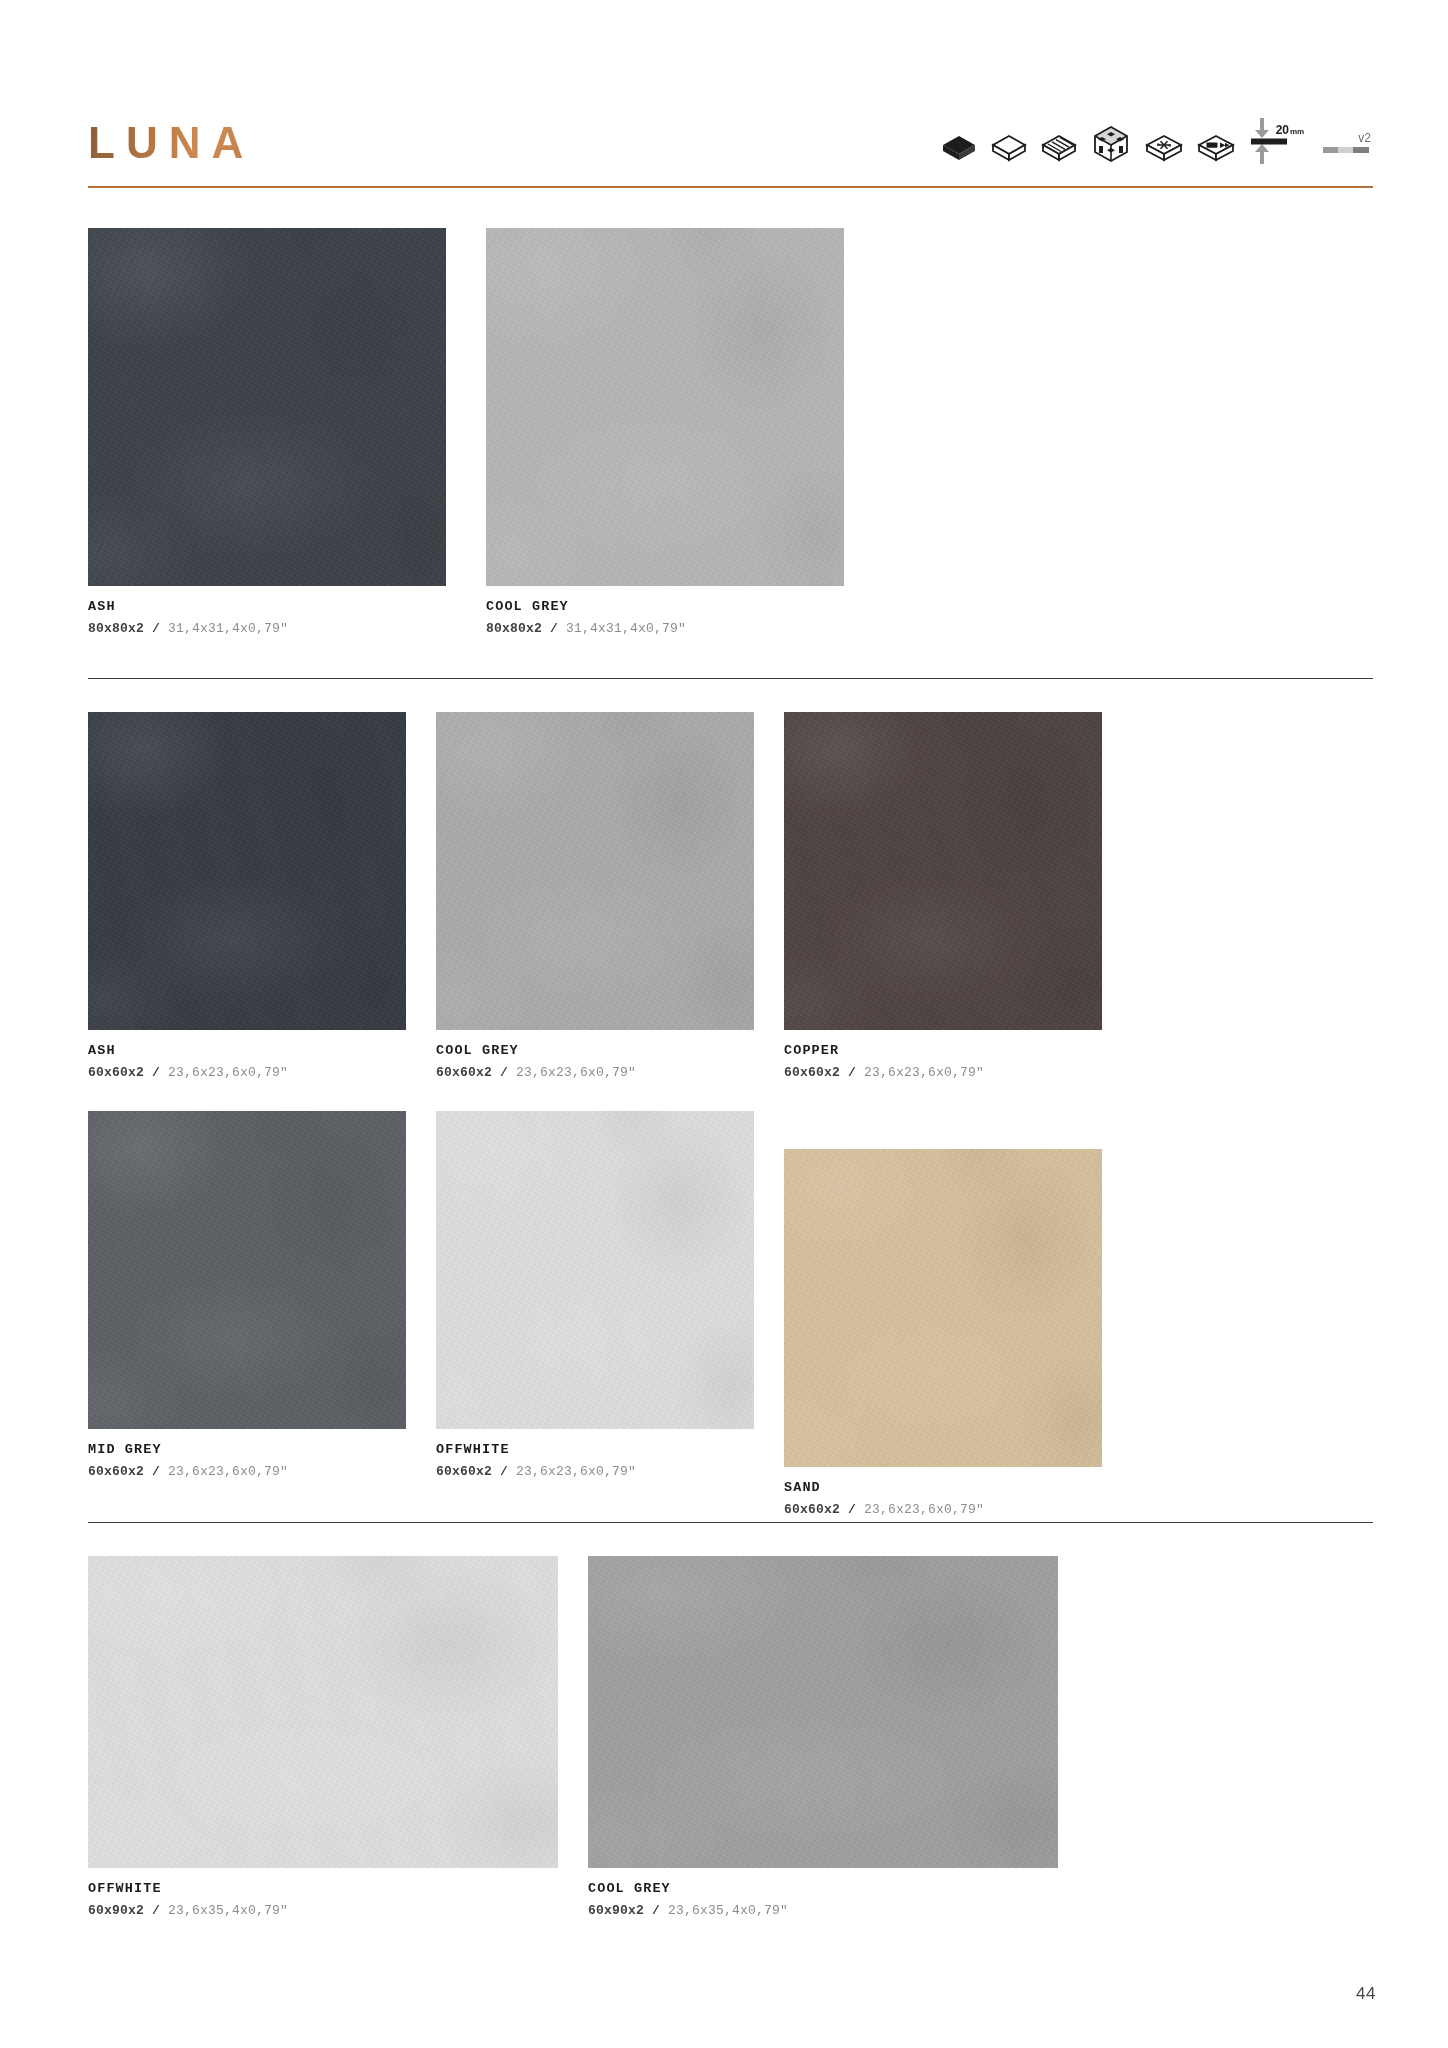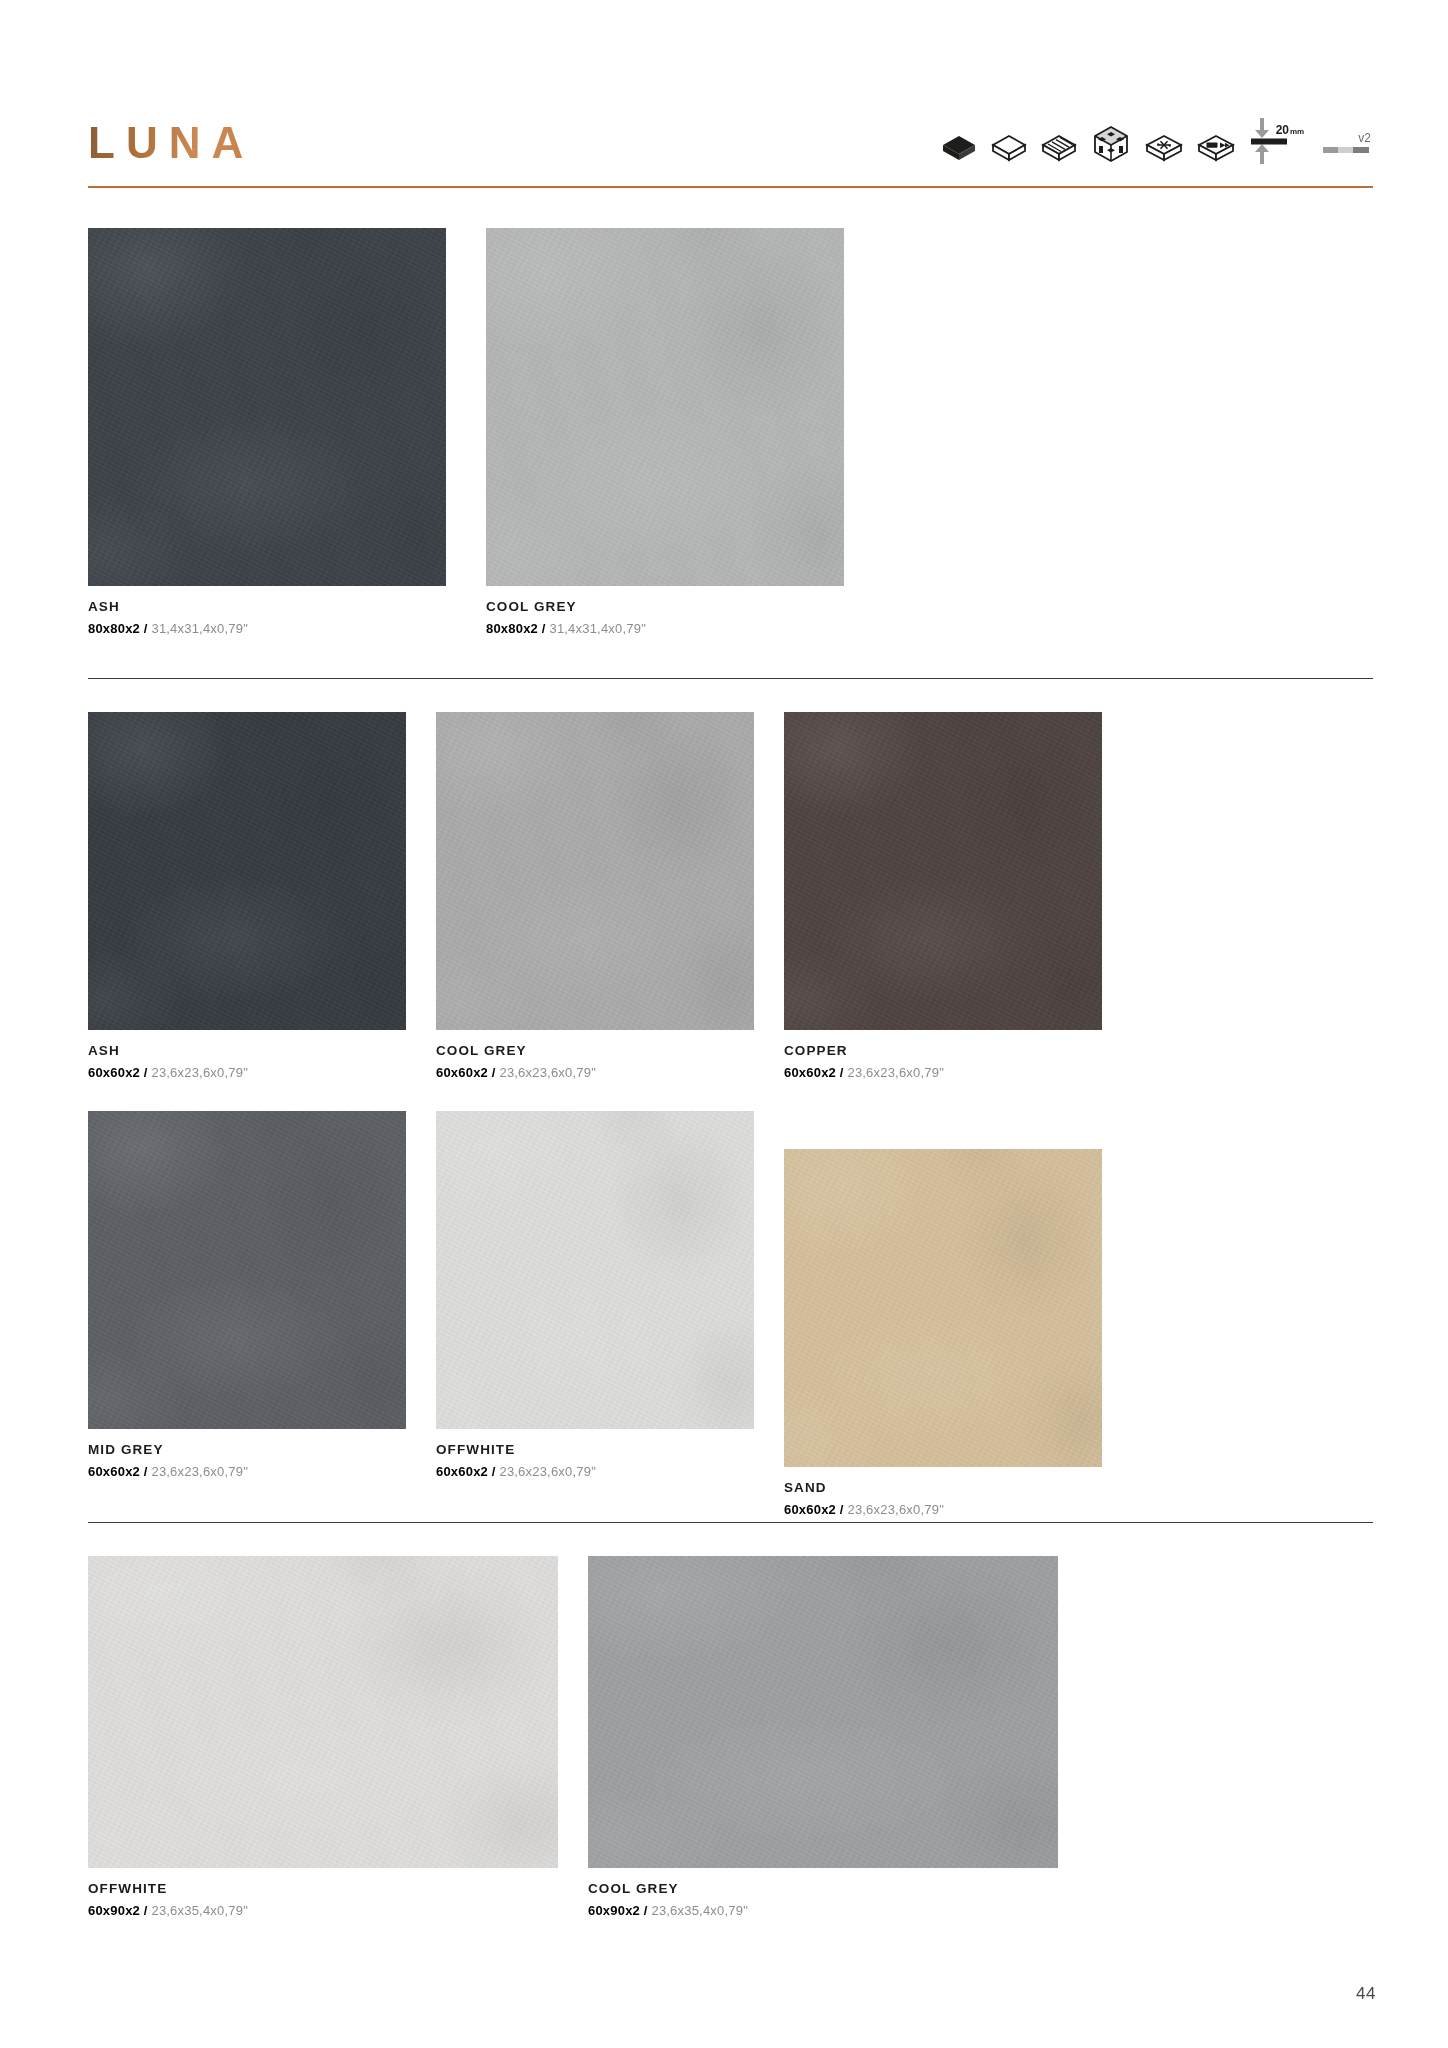--- a/index.html
+++ b/index.html
@@ -92,20 +92,21 @@
     height: 1px;
     background: #3a3a3a;
   }
 
   #rule-1 { top: 678px; }
   #rule-2 { top: 1522px; }
 
   .tile-grid {
     display: flex;
     flex-wrap: wrap;
+    font-family: Liberation Mono, monospace;
   }
 
   .tile-item { position: relative; }
 
   .swatch {
     position: relative;
     overflow: hidden;
     background-color: #888;
   }
 
@@ -147,21 +148,21 @@
 
   .caption .size {
     font-size: 13px;
     color: #8d8d8d;
     letter-spacing: 0.2px;
     margin-top: 5px;
     line-height: 1.25;
   }
 
   .caption .size b {
-    color: #000000;
+    color: #404040;
     font-weight: 700;
   }
 
   .page-number {
     position: absolute;
     right: 72px;
     bottom: 44px;
     font-size: 17px;
     color: #4a4a4a;
     letter-spacing: 0.5px;

